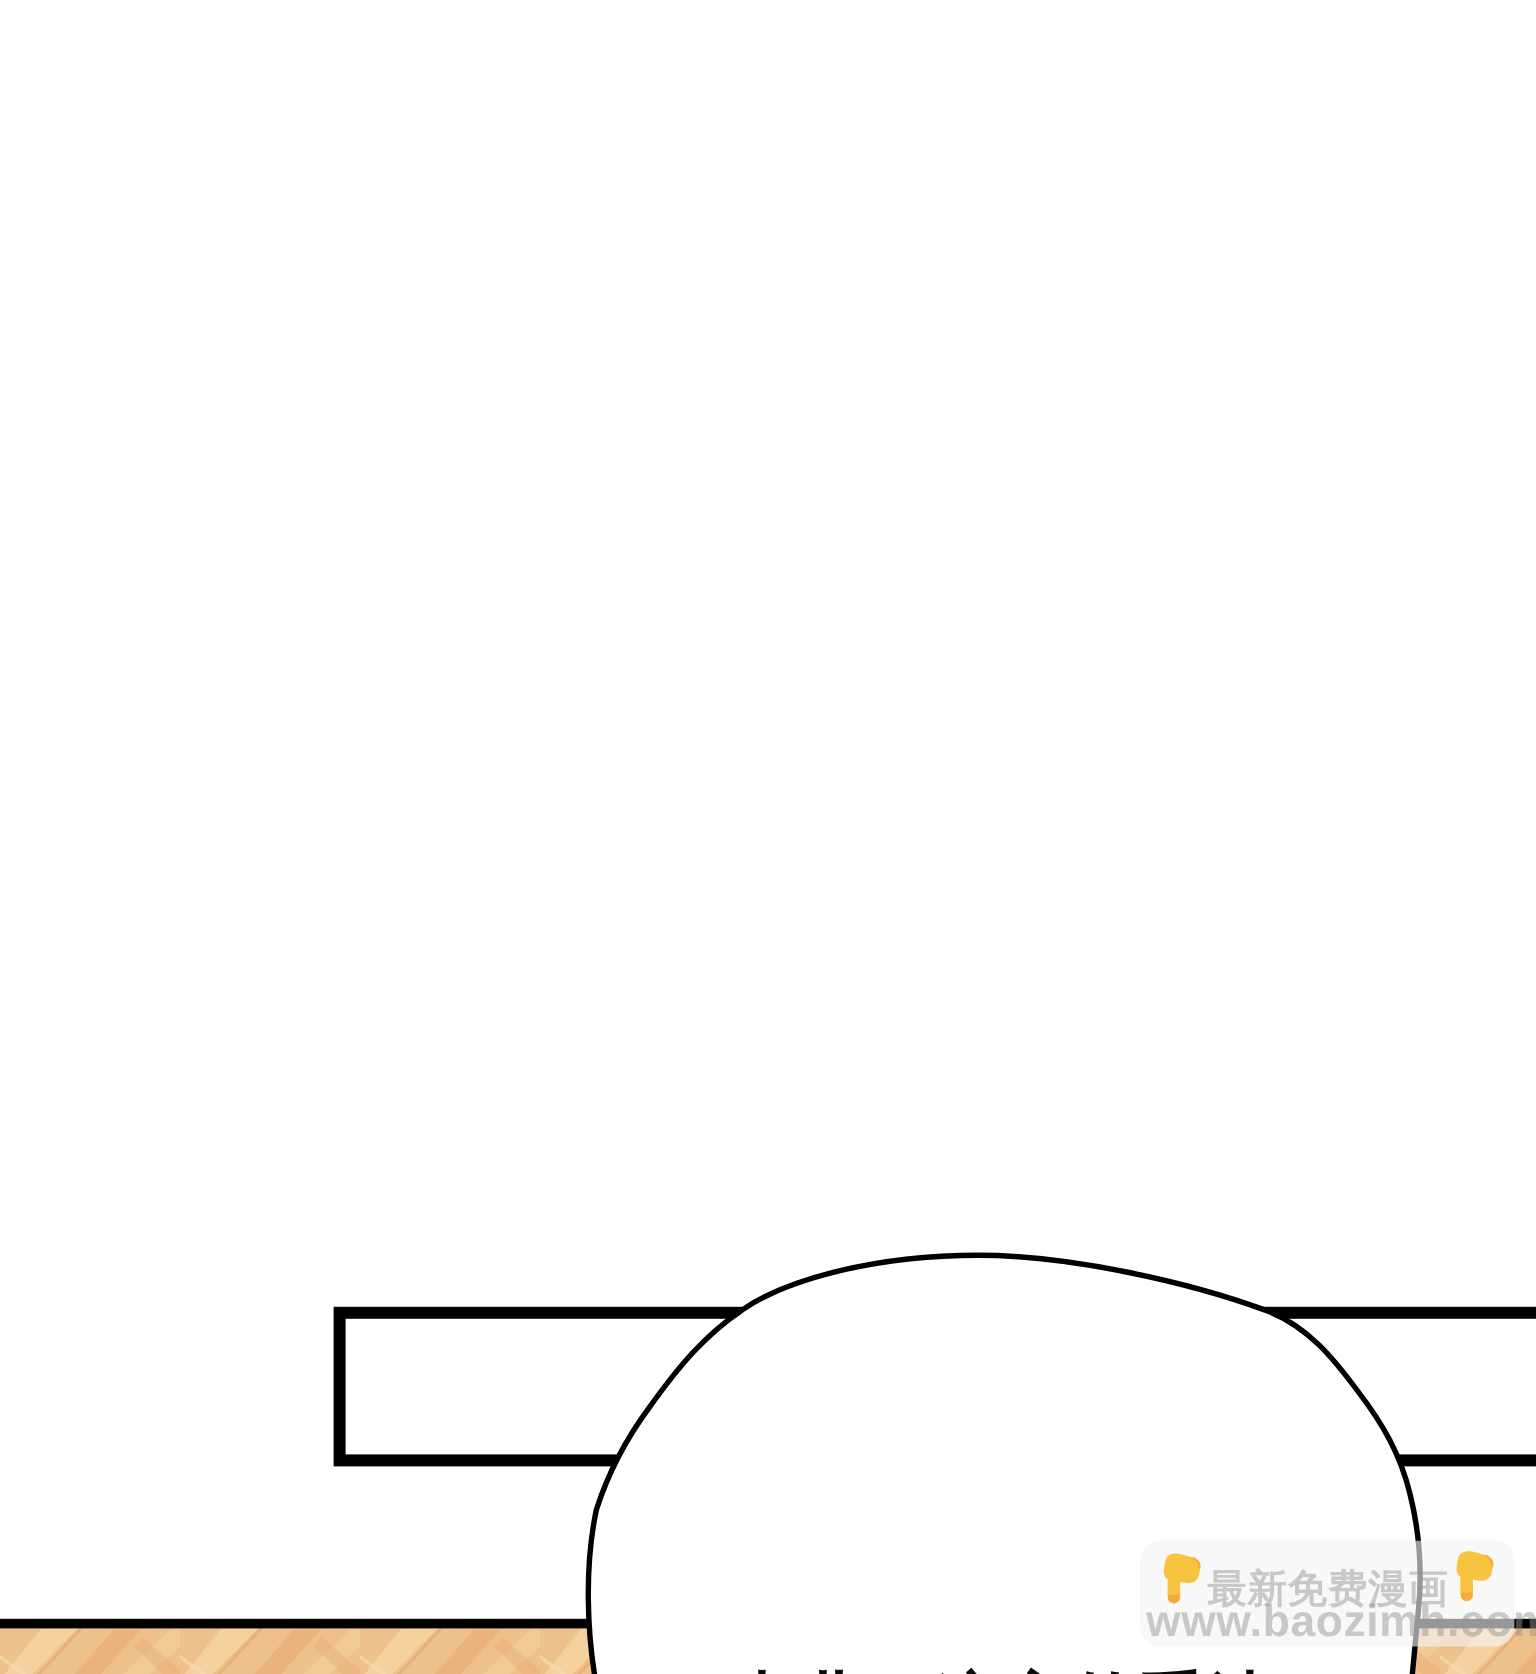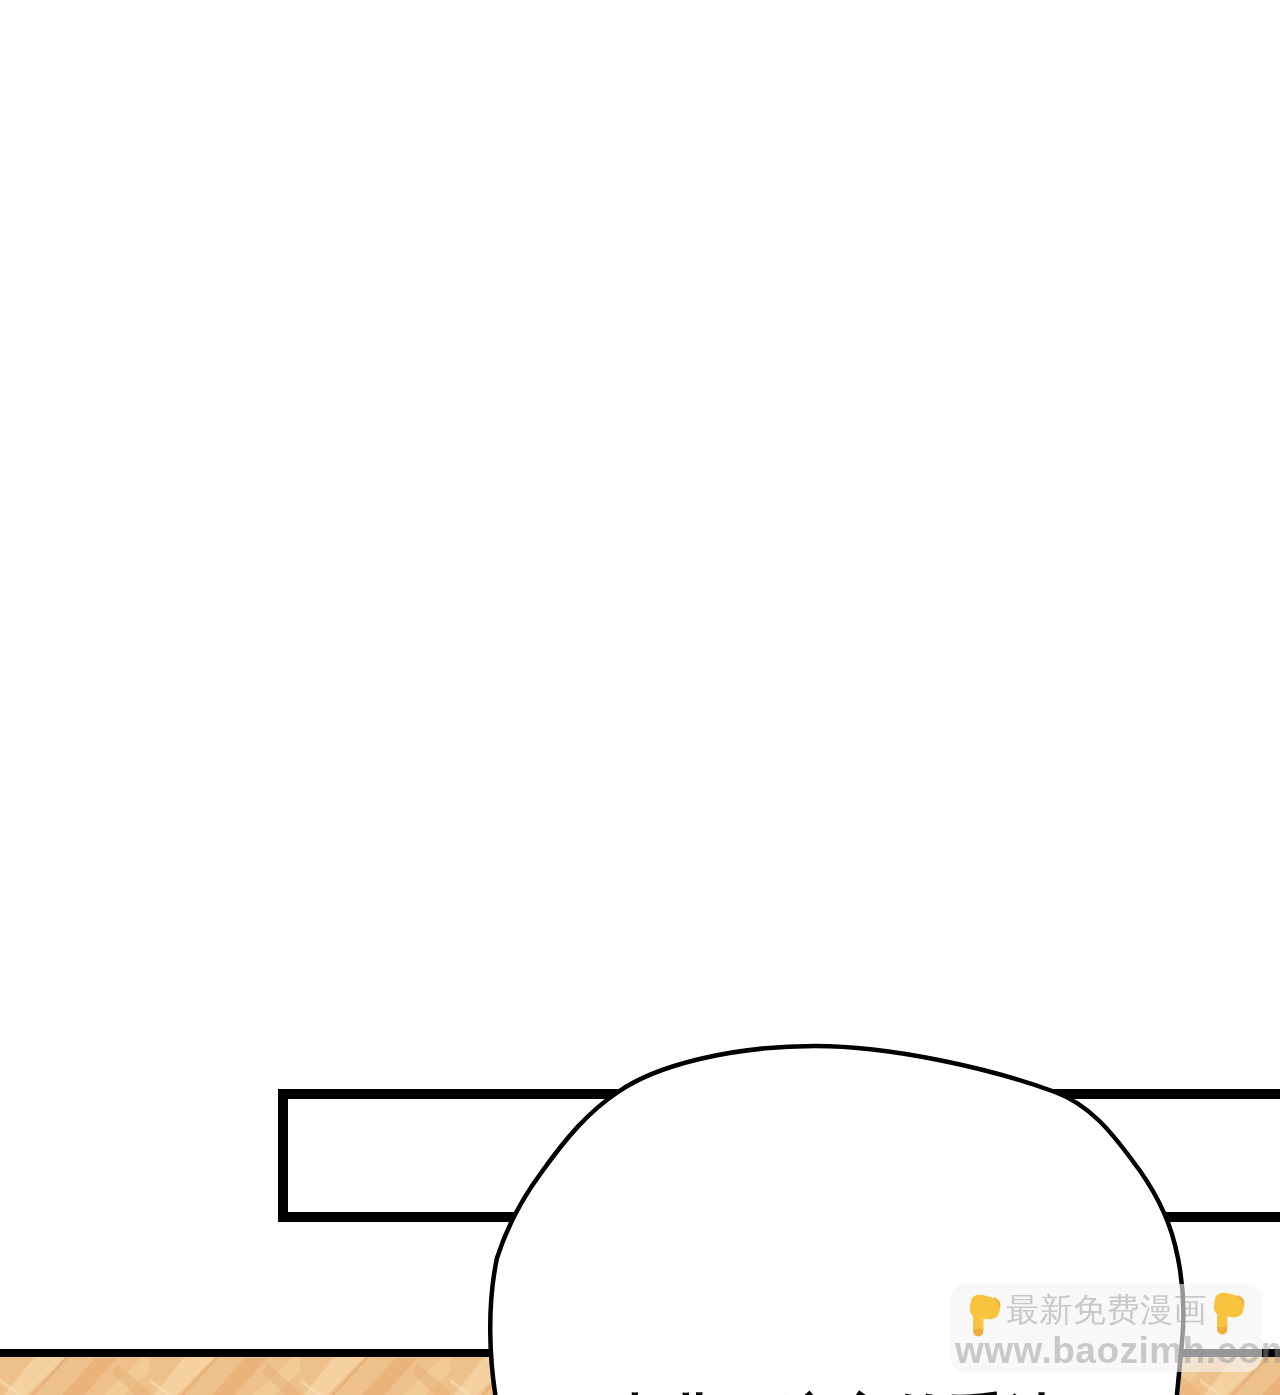--- a/index.html
+++ b/index.html
@@ -38,23 +38,23 @@
     left: 950px;
     top: 1284px;
     width: 312px;
     height: 88px;
     border-radius: 16px;
     background: rgba(243, 243, 243, 0.62);
   }
   .watermark-title {
     position: absolute;
     left: 56px;
-    top: 4px;
+    top: 18px;
     font-size: 33px;
-    font-weight: 400;
+    font-weight: 700;
     letter-spacing: 0.5px;
     color: rgba(148, 148, 148, 0.48);
     white-space: pre;
     text-align: right;
   }
   .watermark-url {
     position: absolute;
     left: 5px;
     top: 46px;
     font-size: 37px;

